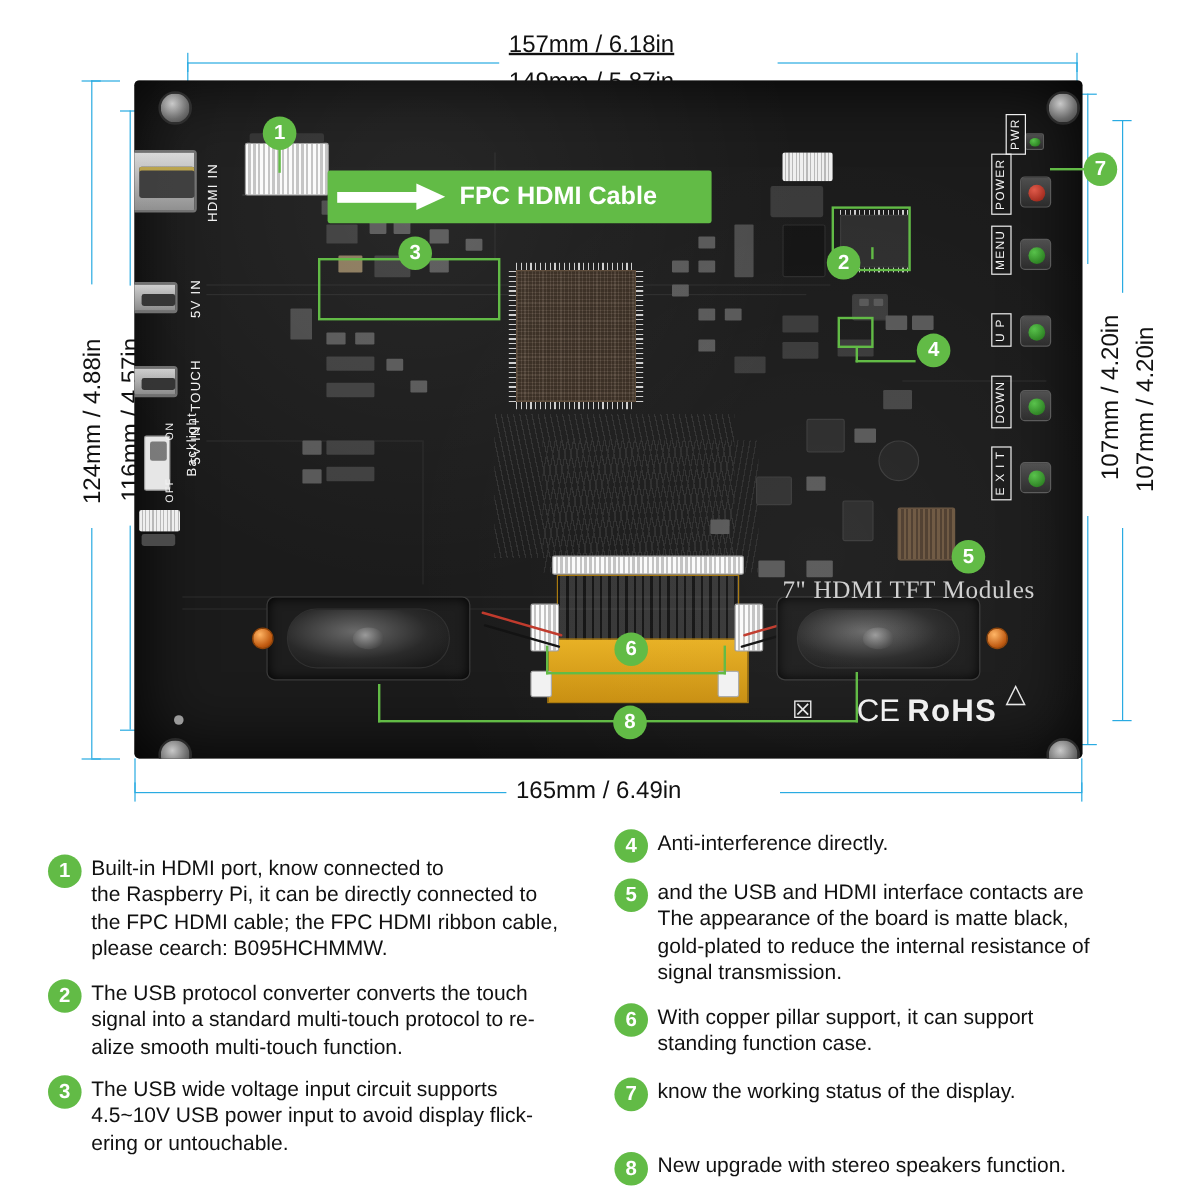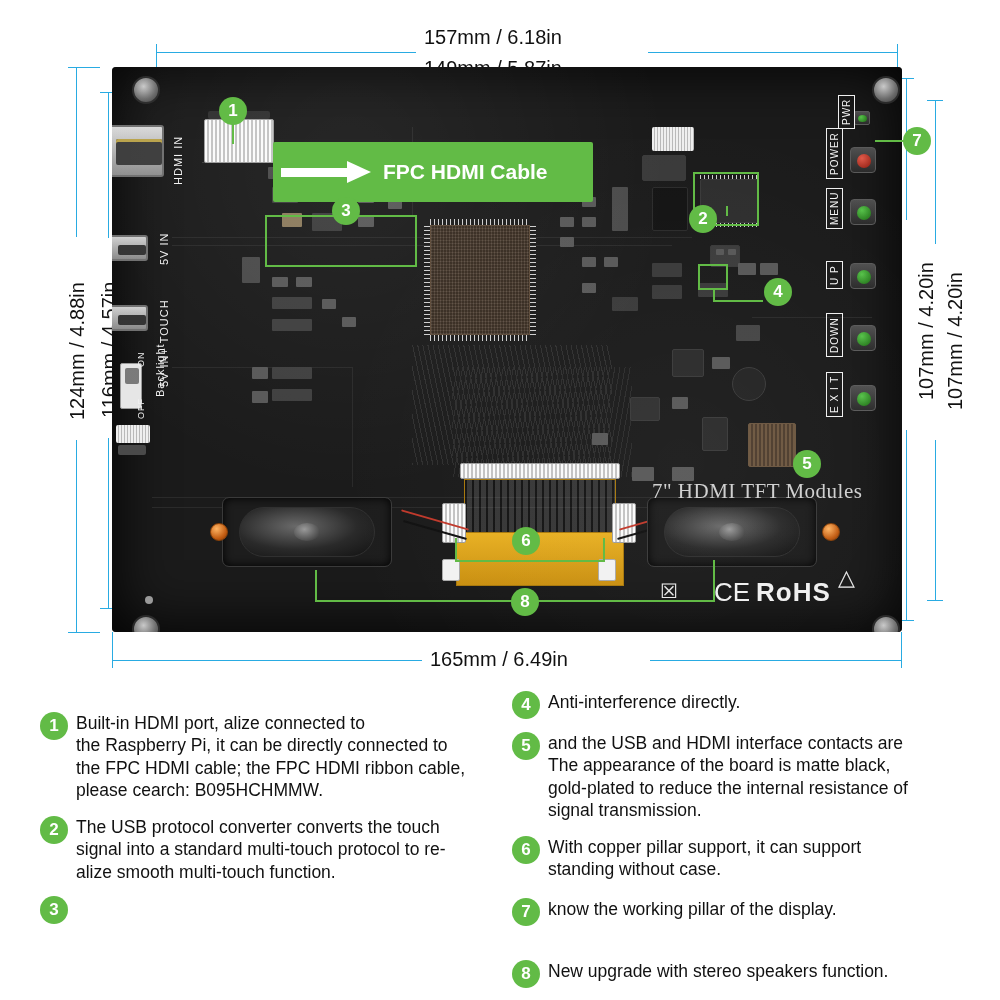--- a/index.html
+++ b/index.html
@@ -170,21 +170,21 @@
     background:#62bb46; color:#fff; font-size:17px; font-weight:bold;
     display:flex; align-items:center; justify-content:center; margin-right:8px;
   }
   .legtext { font-size:17.5px; line-height:1.28; color:#111; }
 </style>
 </head>
 <body>
 
 <div class="stage">
 
-  <div class="dimtext" style="left:424px; top:26px;">157mm / 6.18in</div>
+  <div class="dimtext" style="left:424px; top:26px;text-decoration:underline;">157mm / 6.18in</div>
   <div class="dimline hline" style="left:156px; top:52px; width:260px;"></div>
   <div class="dimline hline" style="left:648px; top:52px; width:250px;"></div>
   <div class="dimline vline" style="left:156px; top:44px; height:16px;"></div>
   <div class="dimline vline" style="left:897px; top:44px; height:16px;"></div>
   <div class="dimline vline" style="left:156px; top:52px; height:22px;"></div>
   <div class="dimline vline" style="left:897px; top:52px; height:22px;"></div>
 
   <div class="dimtext" style="left:424px; top:57px;">149mm / 5.87in</div>
   <div class="dimline hline" style="left:180px; top:82px; width:236px;"></div>
   <div class="dimline hline" style="left:648px; top:82px; width:226px;"></div>
@@ -399,21 +399,21 @@
       </div>
     <div class="keylabel" style="left:714px; top:290px;">DOWN</div>
 
     <div class="btn grn" style="left:738px; top:318px;">
         <div class="cap"></div>
       </div>
     <div class="keylabel" style="left:714px; top:350px;">E X I T</div>
 
   </div>
 
-  <div class="gbanner" style="left:273px; top:142px; width:320px; height:60px;">
+  <div class="gbanner" style="left:273px; top:142px; width:320px; height:44px;">
     <div class="arrow">
         <div class="shaft"></div>
         <div class="head"></div>
       </div>
     <span>FPC HDMI Cable</span>
   </div>
 
   <div class="gline" style="left:232px; top:122px; width:2px; height:22px;"></div>
   <div class="cnum plain" style="left:219px; top:97px;">1</div>
 
@@ -443,38 +443,43 @@
   <div class="gline" style="left:315px; top:570px; width:2px; height:32px;"></div>
   <div class="gline" style="left:315px; top:600px; width:400px; height:2px;"></div>
   <div class="gline" style="left:713px; top:560px; width:2px; height:42px;"></div>
   <div class="cnum plain" style="left:511px; top:588px;">8</div>
 
   <div class="legend">
 
     <div class="legitem" style="left:40px; top:22px; width:460px;">
       <div class="legnum">1</div>
       <div class="legtext">
-        <div>Built-in HDMI port, alize connected to</div>
+        <div>Built-in HDMI port, know connected to</div>
         <div>the Raspberry Pi, it can be directly connected to</div>
         <div>the FPC HDMI cable; the FPC HDMI ribbon cable,</div>
         <div>please cearch: B095HCHMMW.</div>
       </div>
     </div>
 
     <div class="legitem" style="left:40px; top:126px; width:460px;">
       <div class="legnum">2</div>
       <div class="legtext">
         <div>The USB protocol converter converts the touch</div>
         <div>signal into a standard multi-touch protocol to re-</div>
         <div>alize smooth multi-touch function.</div>
       </div>
     </div>
 
     <div class="legitem" style="left:40px; top:206px; width:460px;">
       <div class="legnum">3</div>
+      <div class="legtext">
+        <div>The USB wide voltage input circuit supports</div>
+        <div>4.5~10V USB power input to avoid display flick-</div>
+        <div>ering or untouchable.</div>
+      </div>
     </div>
 
     <div class="legitem" style="left:512px; top:1px; width:470px;">
       <div class="legnum">4</div>
       <div class="legtext">
         <div>Anti-interference directly.</div>
       </div>
     </div>
 
     <div class="legitem" style="left:512px; top:42px; width:478px;">
@@ -484,28 +489,28 @@
         <div>The appearance of the board is matte black,</div>
         <div>gold-plated to reduce the internal resistance of</div>
         <div>signal transmission.</div>
       </div>
     </div>
 
     <div class="legitem" style="left:512px; top:146px; width:470px;">
       <div class="legnum">6</div>
       <div class="legtext">
         <div>With copper pillar support, it can support</div>
-        <div>standing without case.</div>
+        <div>standing function case.</div>
       </div>
     </div>
 
     <div class="legitem" style="left:512px; top:208px; width:470px;">
       <div class="legnum">7</div>
       <div class="legtext">
-        <div> know the working pillar of the display.</div>
+        <div> know the working status of the display.</div>
       </div>
     </div>
 
     <div class="legitem" style="left:512px; top:270px; width:470px;">
       <div class="legnum">8</div>
       <div class="legtext">
         <div>New upgrade with stereo speakers function.</div>
       </div>
     </div>
 

